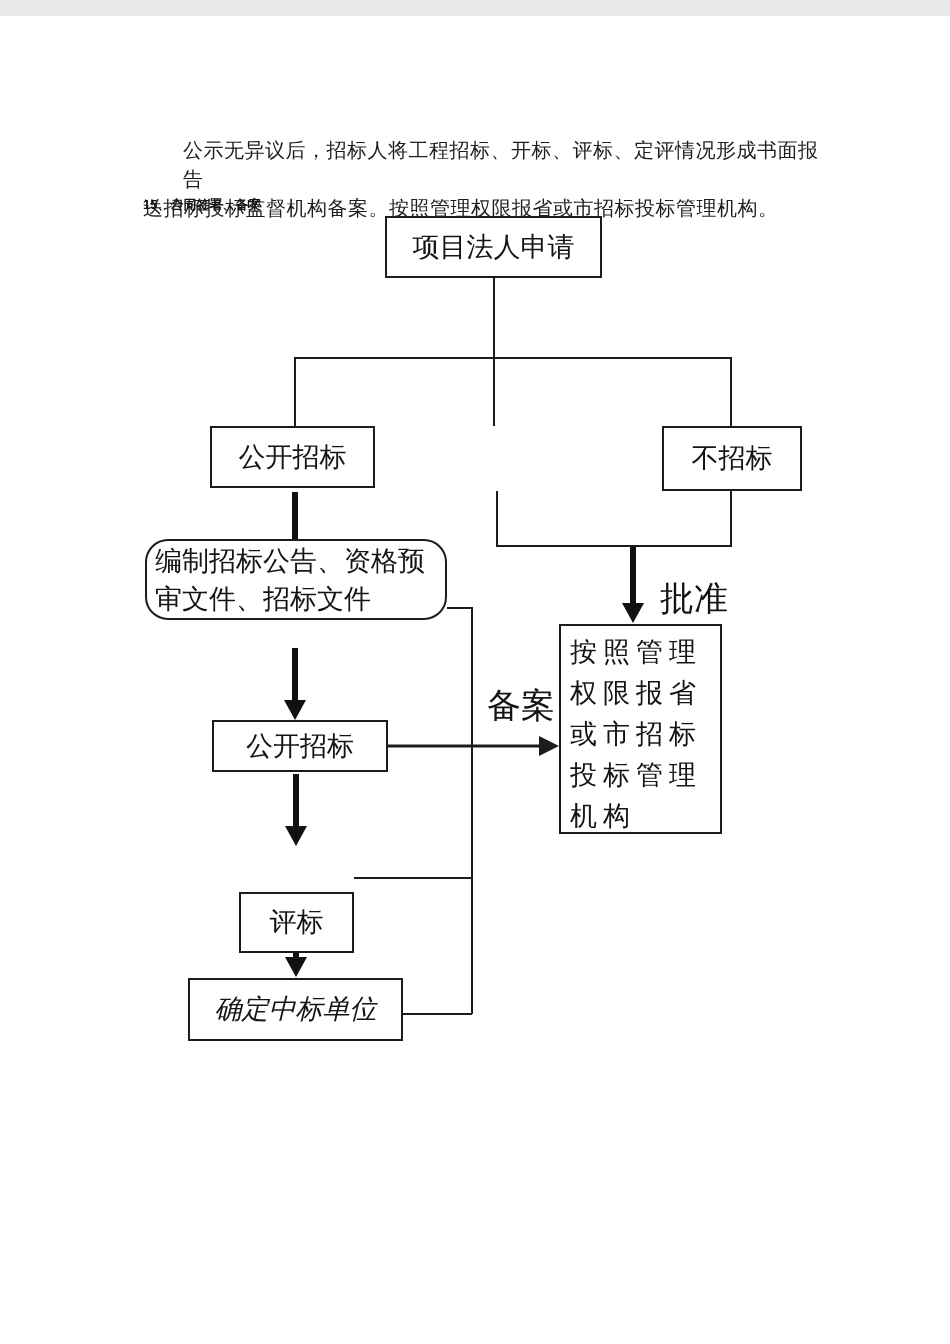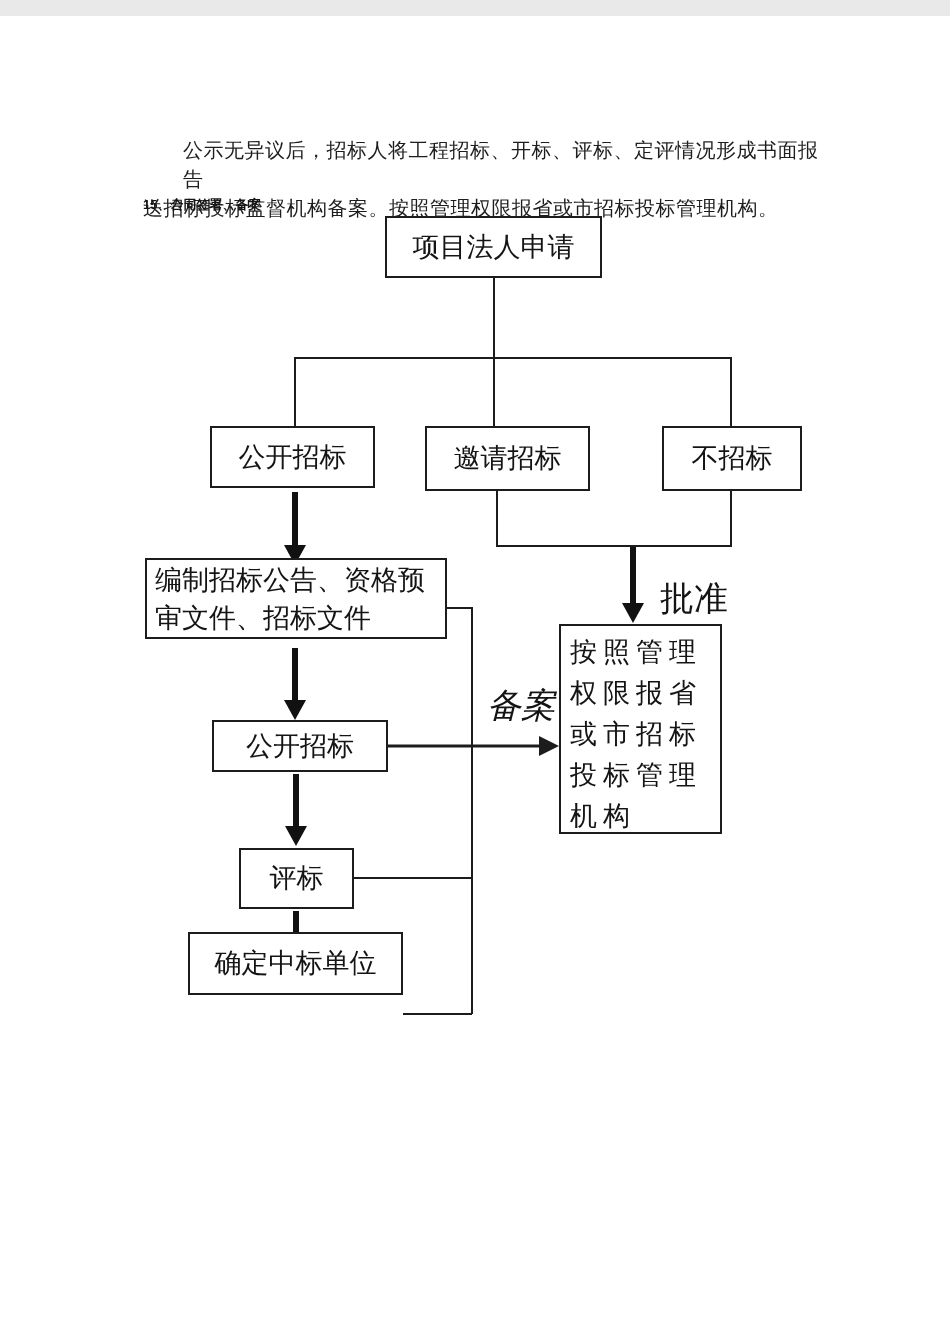--- a/index.html
+++ b/index.html
@@ -108,32 +108,31 @@
         <polygon points="285,941 307,941 296,961" stroke="none"></polygon>
         <line x1="633" y1="531" x2="633" y2="589"></line>
         <polygon points="622,587 644,587 633,607" stroke="none"></polygon>
       </g>
     </svg>
 
     <div class="node" style="left:385px;top:200px;width:217px;height:62px;">项目法人申请</div>
 
     <div class="node" style="left:210px;top:410px;width:165px;height:62px;">公开招标</div>
 
-    <div class="node" style="left:425px;top:410px;width:165px;height:65px;">邀请招标</div>
 
     <div class="node" style="left:662px;top:410px;width:140px;height:65px;">不招标</div>
 
-    <div class="node multiline" style="left:145px;top:542px;width:302px;height:81px;">编制招标公告、资格预审文件、招标文件</div>
+    <div class="node multiline" style="left:145px;top:523px;width:302px;height:81px;border-radius:23px;">编制招标公告、资格预审文件、招标文件</div>
 
     <div class="node" style="left:212px;top:704px;width:176px;height:52px;">公开招标</div>
 
-    <div class="node" style="left:239px;top:832px;width:115px;height:61px;">评标</div>
+    <div class="node" style="left:239px;top:876px;width:115px;height:61px;">评标</div>
 
-    <div class="node" style="left:188px;top:916px;width:215px;height:63px;">确定中标单位</div>
+    <div class="node" style="left:188px;top:962px;width:215px;height:63px;font-style:italic;">确定中标单位</div>
 
     <div class="node authority" style="left:559px;top:608px;width:163px;height:210px;">按照管理权限报省或市招标投标管理机构</div>
 
     <div class="edge-label" style="left:660px;top:560px;">批准</div>
 
-    <div class="edge-label" style="left:487px;top:667px;font-style:italic;">备案</div>
+    <div class="edge-label" style="left:487px;top:667px;">备案</div>
 
   </div>
 </div>
 
 </body></html>

